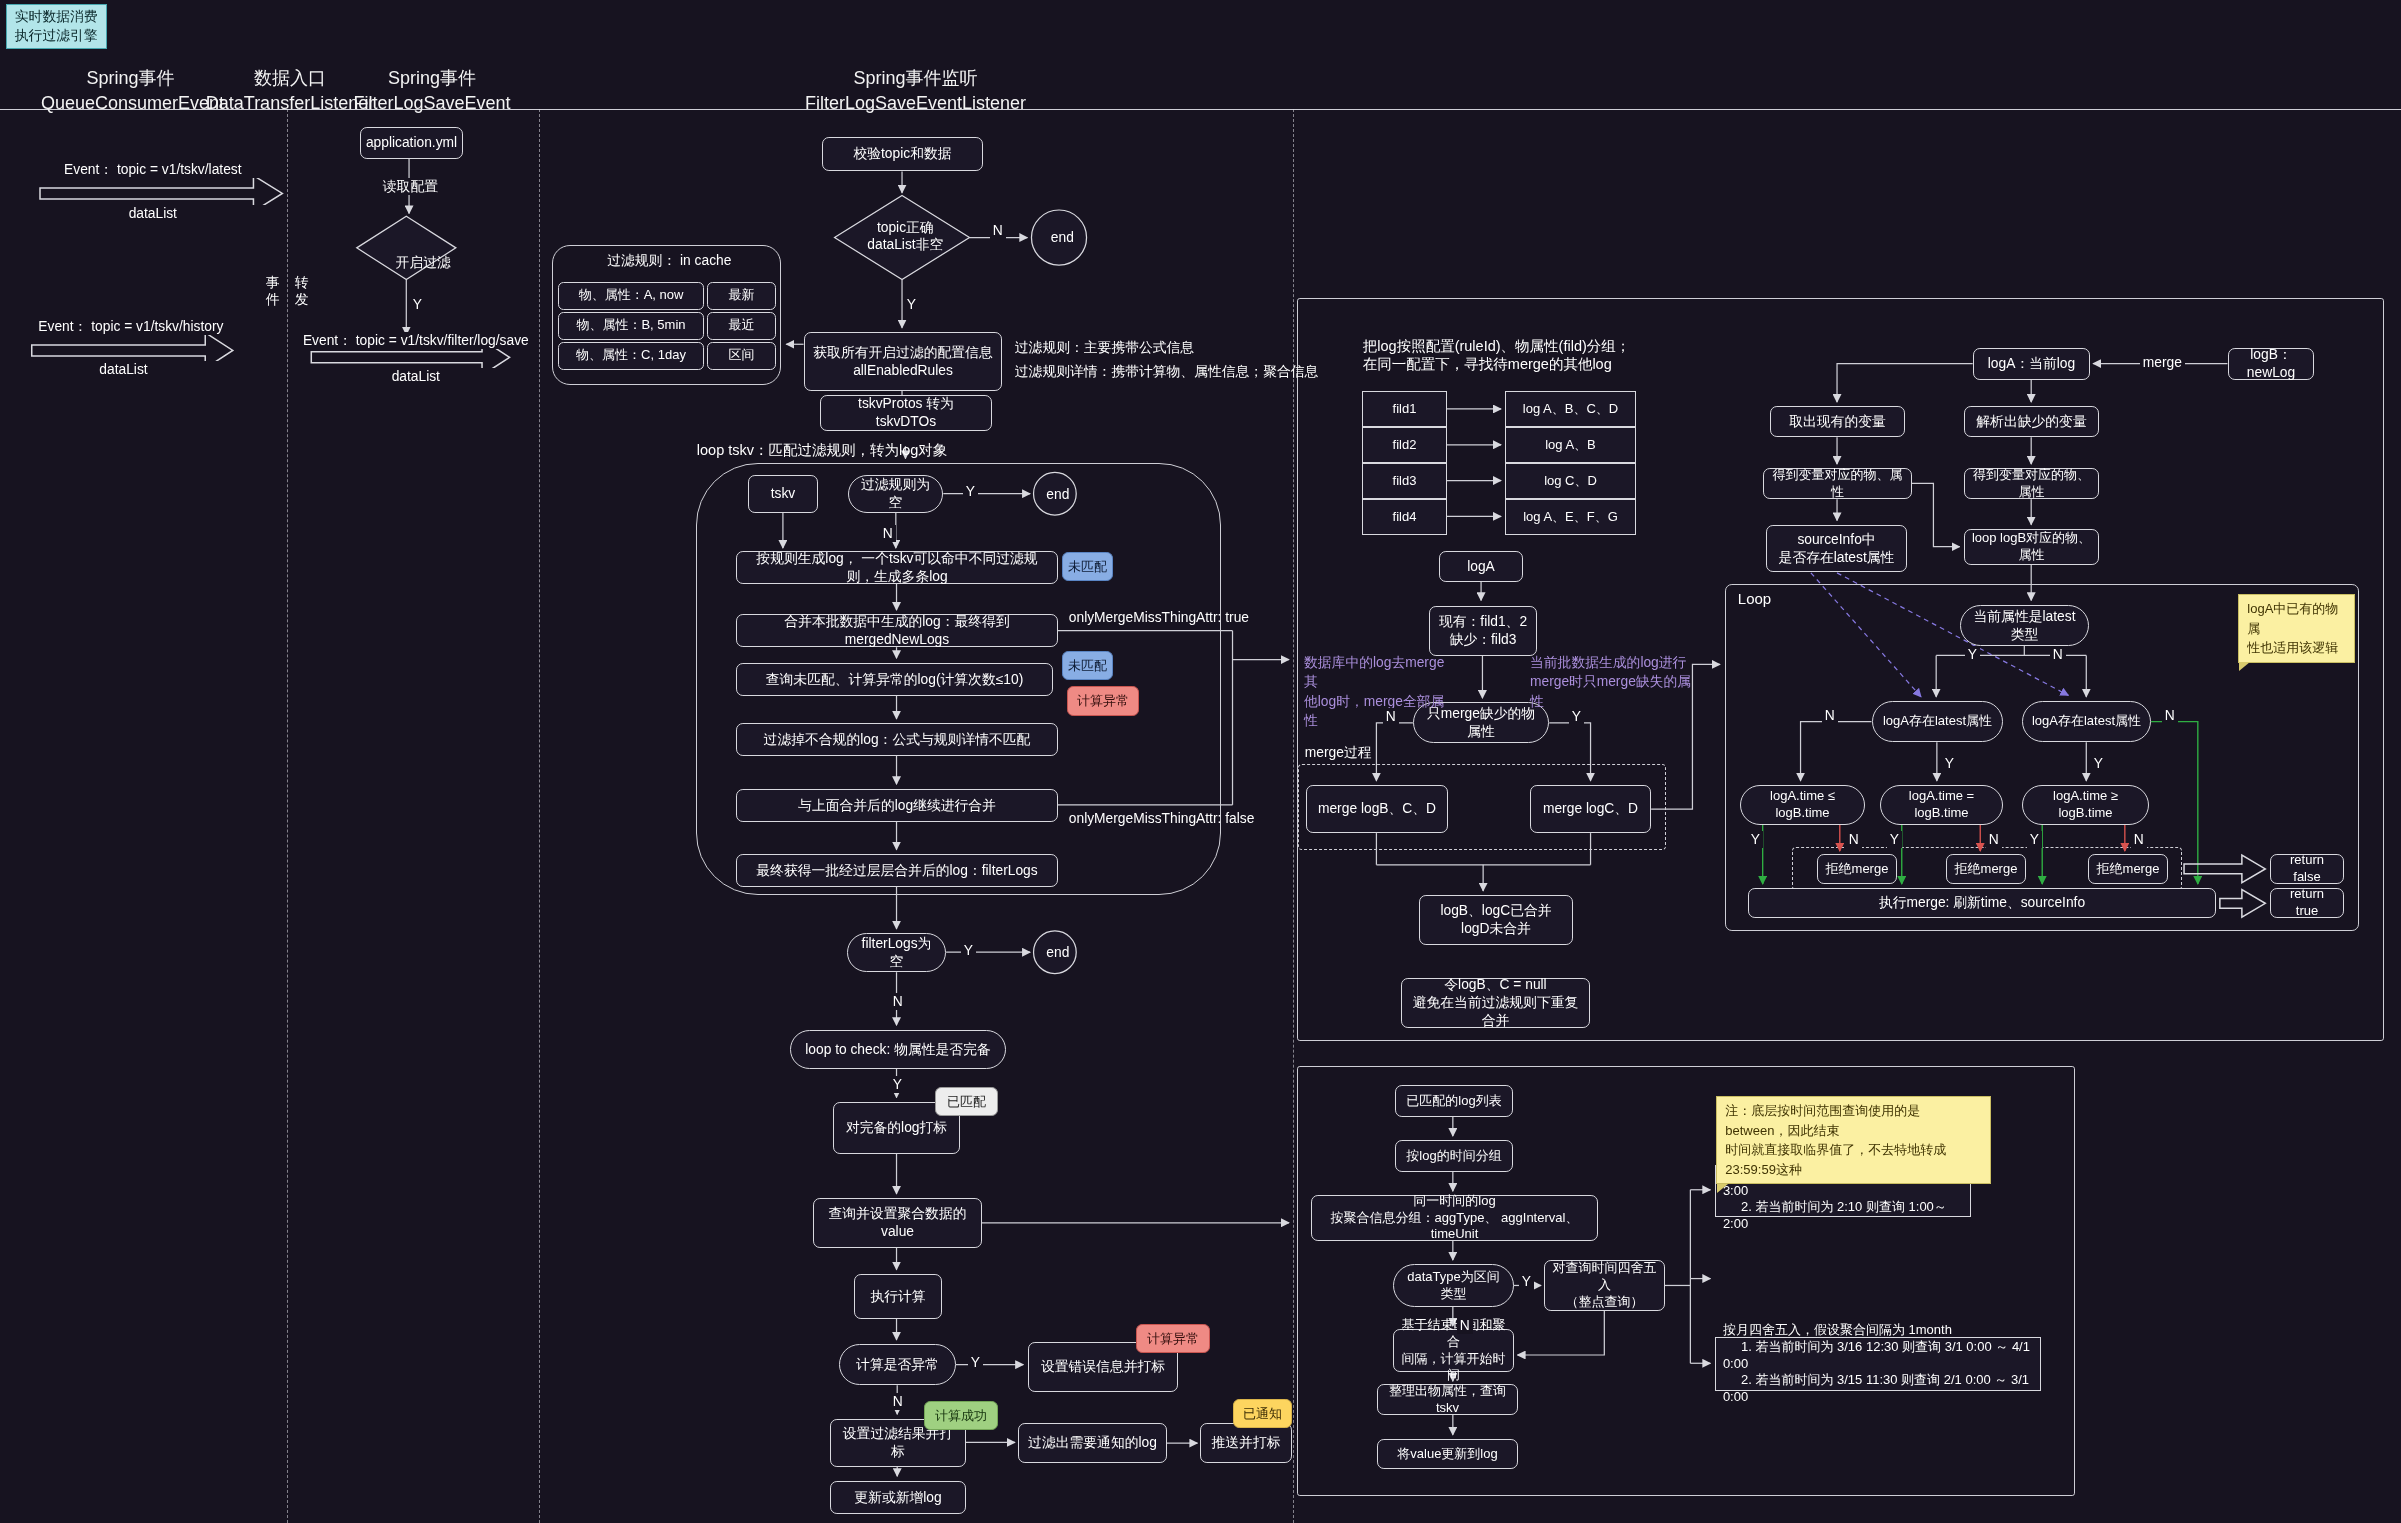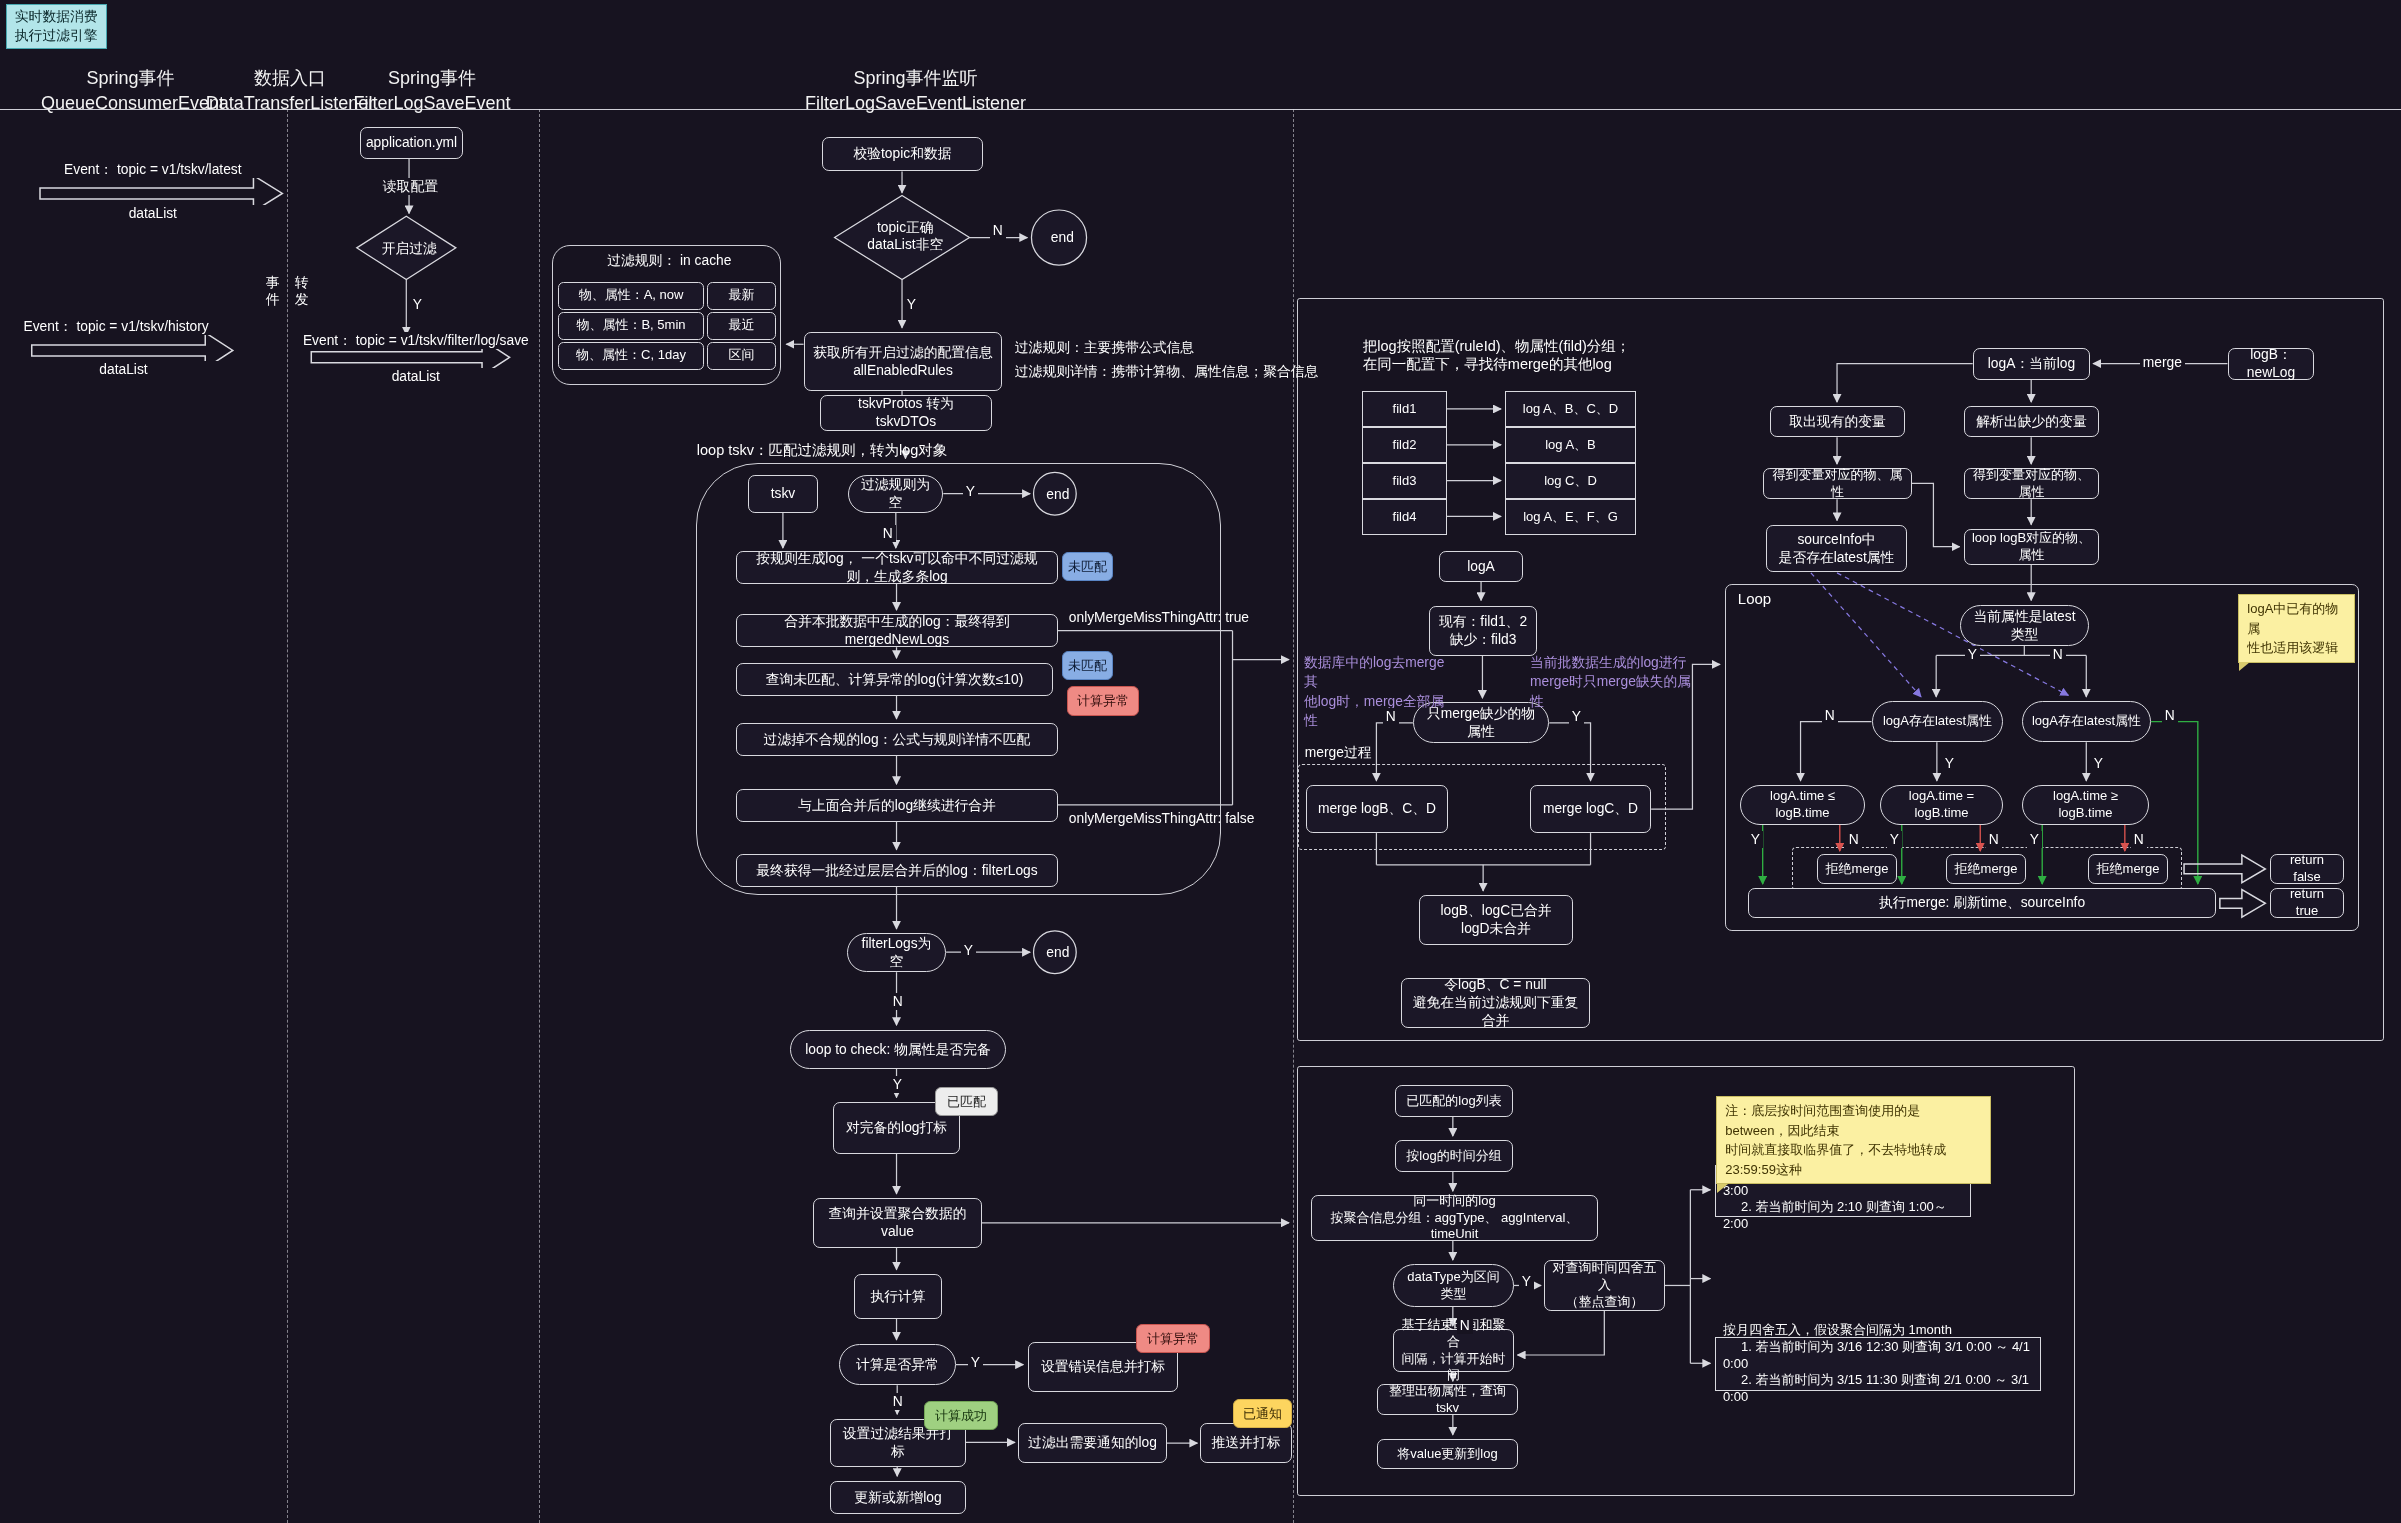--- a/index.html
+++ b/index.html
@@ -189,26 +189,26 @@
       <polygon points="1310,284 1408,345 1310,406 1212,345"></polygon>
       <circle cx="1538" cy="345" r="40"></circle>
       <circle cx="1532" cy="717" r="31"></circle>
       <circle cx="1532" cy="1383" r="31"></circle>
     </g>
   </svg>
   </div>
 
   <div class="lbl" style="left:40px;top:161px;width:220px;text-align:center">Event： topic = v1/tskv/latest</div>
   <div class="lbl" style="left:40px;top:205px;width:220px;text-align:center">dataList</div>
-  <div class="lbl" style="left:20.7px;top:318px;width:200px;text-align:left">Event： topic = v1/tskv/history</div>
+  <div class="lbl" style="left:20.7px;top:318px;width:200px;text-align:right">Event： topic = v1/tskv/history</div>
   <div class="lbl" style="left:20.7px;top:361px;width:200px;text-align:center">dataList</div>
 
   <div class="n" style="left:360px;top:127px;width:103px;height:32px">application.yml</div>
   <div class="lbl" style="left:380px;top:178px">读取配置</div>
-  <div class="lbl nomask" style="left:365px;top:240px;width:83px;text-align:center;z-index:5">开启过滤</div>
+  <div class="lbl nomask" style="left:365px;top:254px;width:83px;text-align:right;z-index:5">开启过滤</div>
   <div class="lbl" style="left:410px;top:296px">Y</div>
   <div class="lbl" style="left:296px;top:332px;width:234px;text-align:center">Event： topic = v1/tskv/filter/log/save</div>
   <div class="lbl" style="left:296px;top:368px;width:234px;text-align:center">dataList</div>
 
   <div class="n" style="left:822px;top:137px;width:161px;height:34px">校验topic和数据</div>
   <div class="lbl nomask" style="left:842px;top:219px;width:121px;text-align:center;z-index:5">topic正确
 dataList非空</div>
   <div class="lbl" style="left:990px;top:222px">N</div>
   <div class="lbl nomask" style="left:1039px;top:229px;width:41px;text-align:center;z-index:5">end</div>
   <div class="lbl" style="left:904px;top:296px">Y</div>

